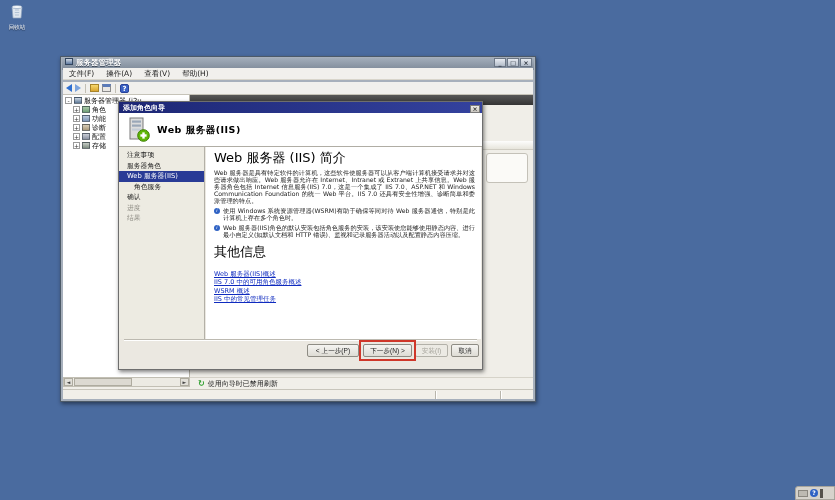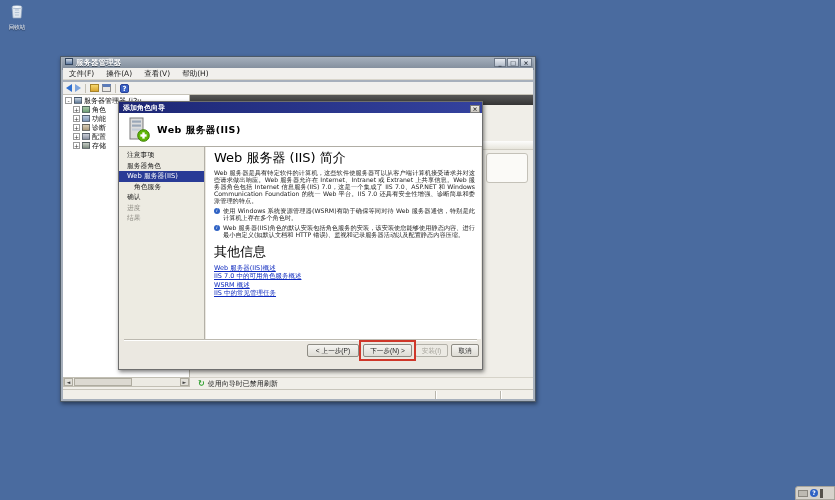--- a/index.html
+++ b/index.html
@@ -67,21 +67,21 @@
   .nav-item{height:10.5px;line-height:10.5px;font-size:6.8px;color:#1a1a1a;padding-left:8px;white-space:nowrap;overflow:hidden}
   .nav-item.indent{padding-left:15px}
   .nav-item.selected{background:#293b96;color:#fff}
   .nav-item.disabled{color:#8f8d85}
   .dlg-content{position:absolute;left:87px;top:45px;right:1px;height:192px;background:#fff;padding:2px 6px 0 8px;overflow:hidden}
   .h-bold{font-size:13px;font-weight:normal;color:#000}
   .body-txt{font-size:6.2px;line-height:7px;color:#222;margin-top:2px;text-align:justify}
   .note{display:flex;gap:3px;margin-top:3px}
   .note-ico{flex:0 0 auto;width:6px;height:6px;border-radius:50%;background:#2f62c4;color:#fff;font-size:4.5px;line-height:6px;text-align:center;font-style:italic;margin-top:1px}
   .note-txt{font-size:6.2px;line-height:7px;color:#222;text-align:justify}
-  .mt5{margin-top:5px}.mt3{margin-top:3px}
+  .mt5{margin-top:5px}.mt3{margin-top:9px}
   .link{display:block;font-size:6.5px;line-height:8.4px;color:#0f2bbf;text-decoration:underline;white-space:nowrap}
   .dlg-sep{position:absolute;left:5px;right:5px;top:237px;height:2px;border-top:1px solid #bcb9b0;border-bottom:1px solid #fff}
   .dbtn{position:absolute;top:242px;height:13px;background:linear-gradient(180deg,#f5f4f1,#dedcd5);border:1px solid #8e8c84;border-radius:2px;font-size:6.6px;line-height:11px;text-align:center;color:#1a1a1a;white-space:nowrap}
   .dbtn.disabled{color:#a09e96;background:#eceae4;border-color:#b3b1a9}
   .red-box{position:absolute;left:240px;top:238px;width:57px;height:21px;border:2px solid #cf372a;pointer-events:none}
 
   
   #tray{position:absolute;left:795px;top:486px;width:40px;height:14px;background:#d6d3cc;border:1px solid #a8a59c;border-radius:3px 0 0 0;display:flex;align-items:center;gap:2px;padding:0 2px}
   .tray-kbd{width:10px;height:7px;background:#bdbab2;border:1px solid #8a877f}
   .tray-help{width:8px;height:8px;border-radius:50%;background:#2f62c4;color:#fff;font-size:6px;line-height:8px;text-align:center;font-weight:bold}

